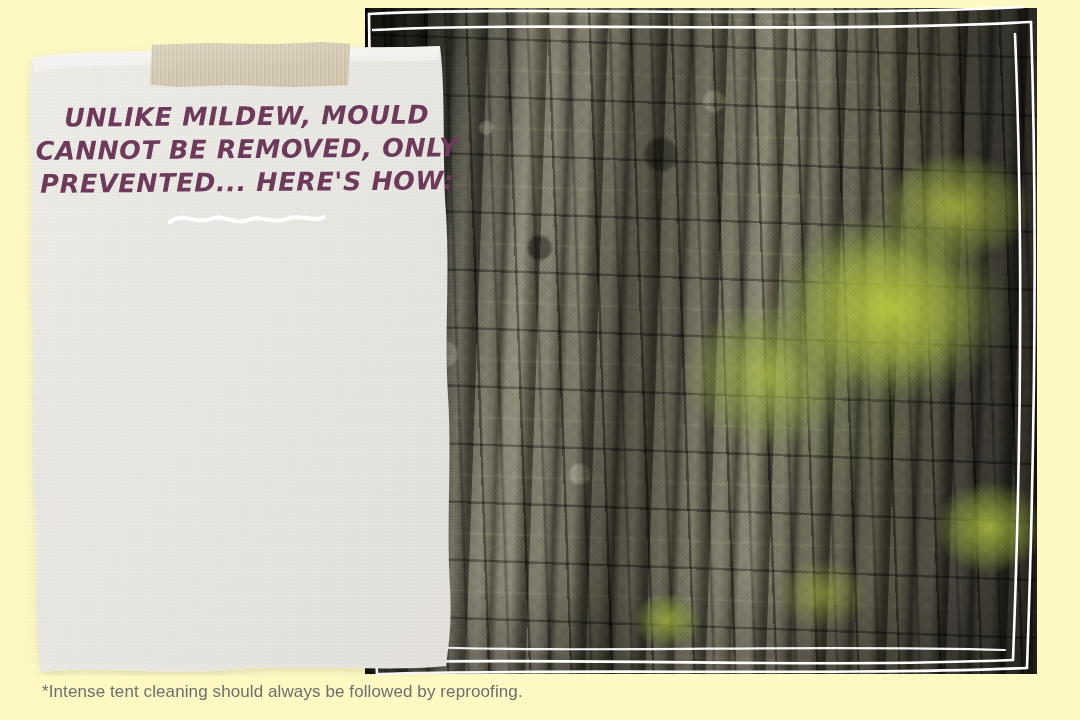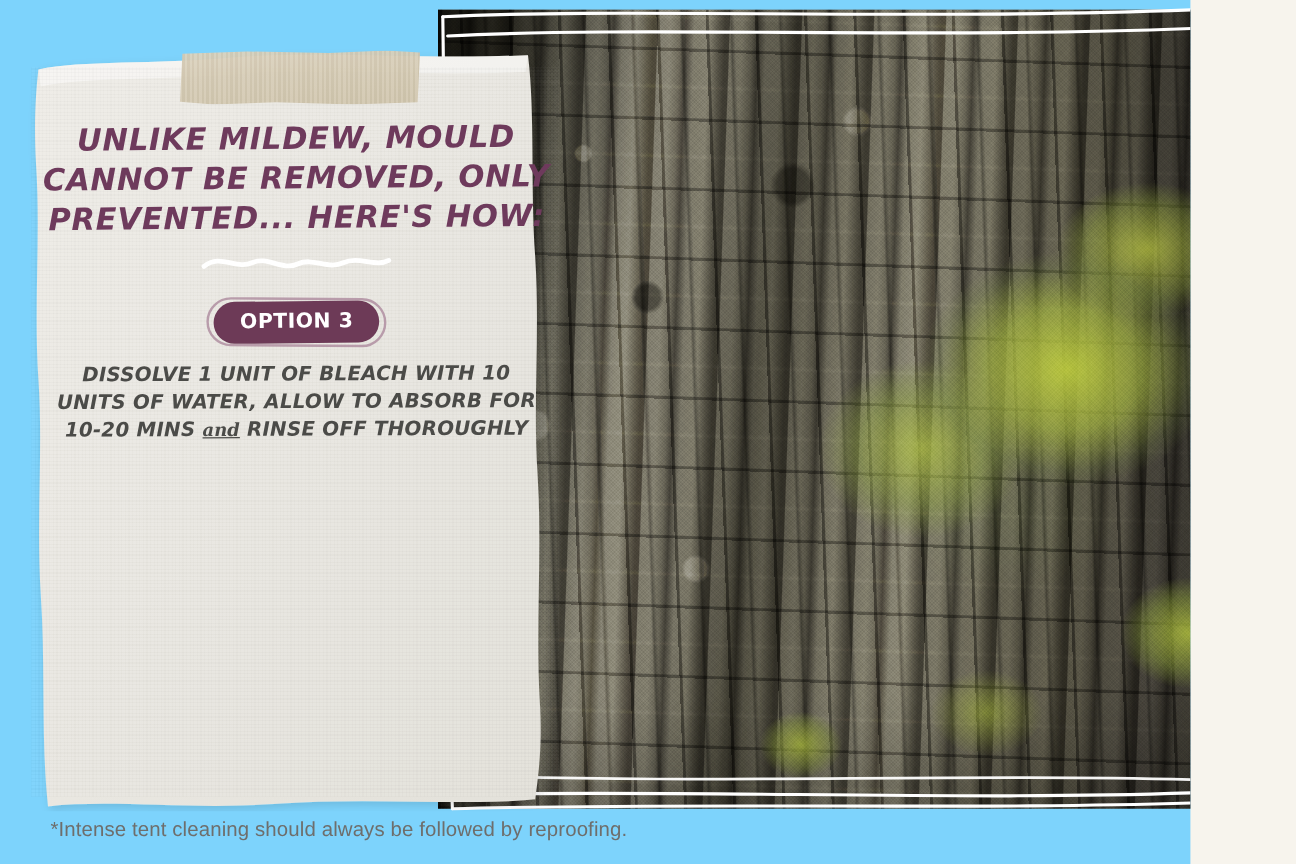--- a/index.html
+++ b/index.html
@@ -2,21 +2,21 @@
 <html><head>
 <meta charset="utf-8">
 <style>
   html,body{margin:0;padding:0;}
   body{
     width:1080px;height:720px;overflow:hidden;
     background:#f7f4ed;
     font-family:"Liberation Sans", sans-serif;
     position:relative;
   }
-  #stage{position:absolute;inset:0;width:992px;height:720px;overflow:hidden;background:#7dd3fc;}
+  #stage{position:absolute;inset:0;width:1080px;height:720px;overflow:hidden;background:#fef9c3;}
 
   
   .photo-wrap{
     position:absolute;left:365px;top:8px;width:672px;height:666px;
     overflow:hidden;
   }
   .photo{
     position:absolute;inset:0;
     background-color:#6e6a5c;
     background-image:
@@ -229,27 +229,18 @@
     <div style="padding-top:44px;">
       <h1 class="headline">UNLIKE MILDEW, MOULD CANNOT BE REMOVED, ONLY PREVENTED... HERE'S HOW:</h1>
 
       <svg class="squiggle" width="160" height="14" viewBox="0 0 160 14">
         <path d="M3 9 C 16 -2, 30 12, 43 6 C 56 0, 68 13, 81 7 C 94 1, 106 12, 119 6 C 132 0, 146 10, 157 4" fill="none" stroke="#ffffff" stroke-width="4" stroke-linecap="round"></path>
       </svg>
     </div>
 
 
 
-    <div class="option-block" style="margin-top:24px;">
-      <span class="badge">
-        <span class="badge-ring"></span>
-        <span>OPTION 3</span>
-      </span>
-      <p class="body-text">
-        <span>Dissolve 1 unit of bleach with 10 units of water, allow to absorb for 10-20 mins </span><span class="amp">and</span><span> rinse off thoroughly</span>
-      </p>
-    </div>
 
   </div>
 
   <div class="footnote">*Intense tent cleaning should always be followed by reproofing.</div>
 
 </div>
 
 </body></html>

